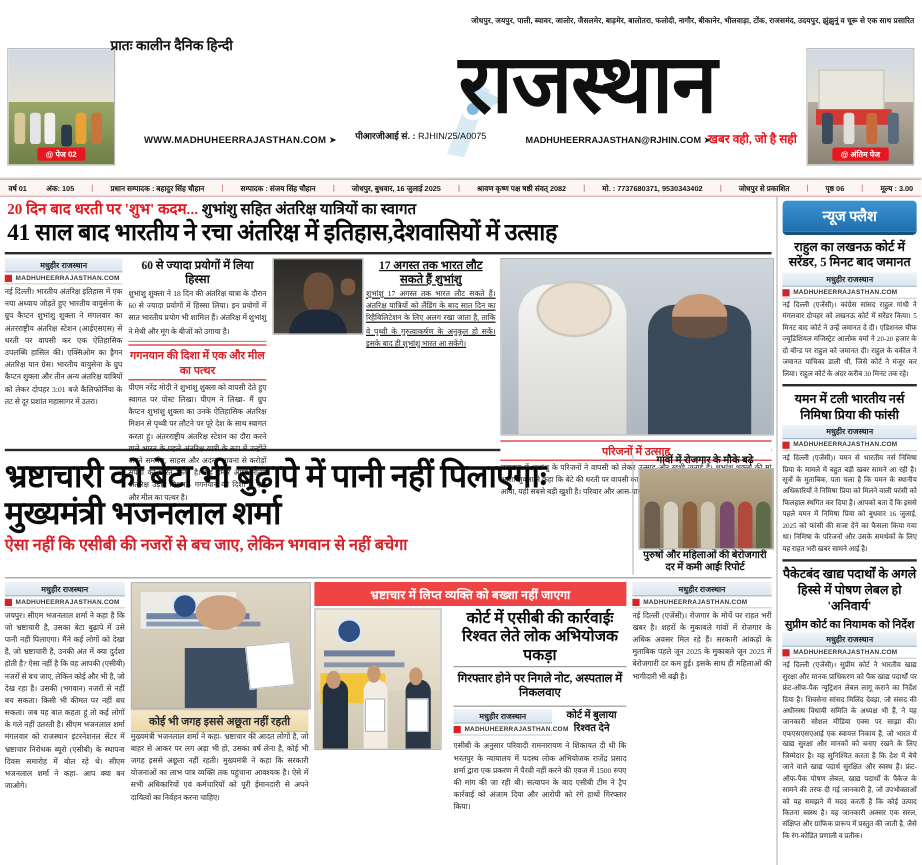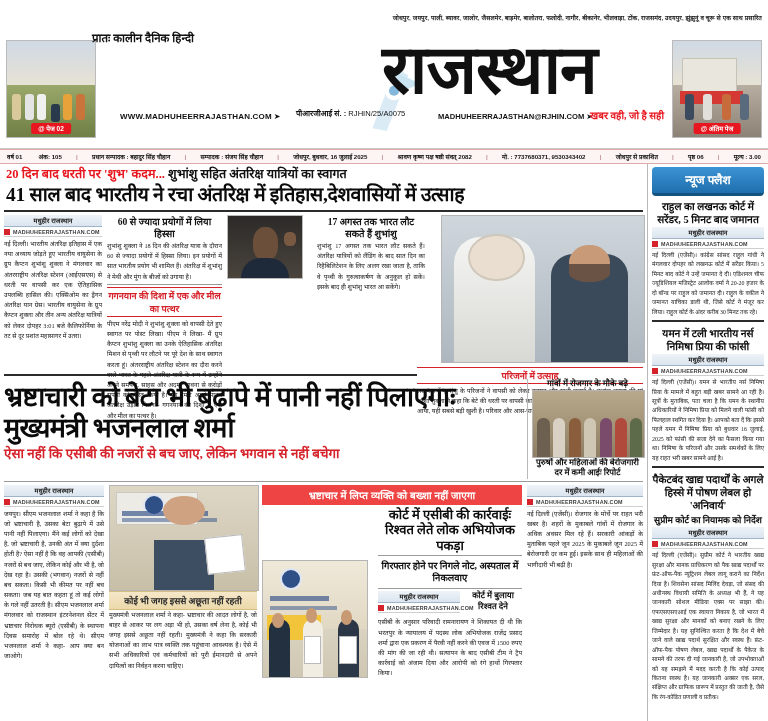--- a/index.html
+++ b/index.html
@@ -368,21 +368,21 @@
 
         <div class="nr-b">
           <div class="subhead-c">60 से ज्यादा प्रयोगों में लिया हिस्सा</div>
           <div class="bodytext">शुभांशु शुक्ला ने 18 दिन की अंतरिक्ष यात्रा के दौरान 60 से ज्यादा प्रयोगों में हिस्सा लिया। इन प्रयोगों में सात भारतीय प्रयोग भी शामिल हैं। अंतरिक्ष में शुभांशु ने मेथी और मूंग के बीजों को उगाया है।</div>
           <div class="rule-thin"></div>
           <div class="redbar-head">गगनयान की दिशा में एक और मील का पत्थर</div>
           <div class="bodytext">पीएम नरेंद्र मोदी ने शुभांशु शुक्ला को वापसी देते हुए स्वागत पर पोस्ट लिखा। पीएम ने लिखा- मैं ग्रुप कैप्टन शुभांशु शुक्ला का उनके ऐतिहासिक अंतरिक्ष मिशन से पृथ्वी पर लौटने पर पूरे देश के साथ स्वागत करता हूं। अंतरराष्ट्रीय अंतरिक्ष स्टेशन का दौरा करने वाले भारत के पहले अंतरिक्ष यात्री के रूप में उन्होंने अपने समर्पण, साहस और अदम्य भावना से करोड़ों सपनों को प्रेरित किया है। यह हमारे अपने मानव अंतरिक्ष उड़ान मिशन - गगनयान की दिशा में एक और मील का पत्थर है।</div>
         </div>
 
         <div class="nr-c">
-          <div style="display:flex;gap:16px;">
+          <div style="display:flex;gap:4px;text-decoration:underline;">
             <div style="width:74px;">
               <div class="mini-photo">
                 <div class="mp-face"></div>
                 <div class="mp-body"></div>
                 <div class="mp-hand"></div>
               </div>
             </div>
             <div style="width:108px;">
               <div class="subhead-c">17 अगस्त तक भारत लौट सकते हैं शुभांशु</div>
               <div class="bodytext">शुभांशु 17 अगस्त तक भारत लौट सकते हैं। अंतरिक्ष यात्रियों को लैंडिंग के बाद सात दिन का रिहैबिलिटेशन के लिए अलग रखा जाता है, ताकि वे पृथ्वी के गुरुत्वाकर्षण के अनुकूल हो सकें। इसके बाद ही शुभांशु भारत आ सकेंगे।</div>
@@ -453,21 +453,21 @@
             <div class="cmp-head"></div>
             <div class="cmp-vest"></div>
             <div class="cmp-cert"></div>
           </div>
           <div class="tan-head">कोई भी जगह इससे अछूता नहीं रहती</div>
           <div class="bodytext">मुख्यमंत्री भजनलाल शर्मा ने कहा- भ्रष्टाचार की आदत लोगों है, जो बाहर से आकर पर लग अड़ा भी हो, उसका वर्ष लेना है, कोई भी जगह इससे अछूता नहीं रहती। मुख्यमंत्री ने कहा कि सरकारी योजनाओं का लाभ पात्र व्यक्ति तक पहुंचाना आवश्यक है। ऐसे में सभी अधिकारियों एवं कर्मचारियों को पूरी ईमानदारी से अपने दायित्वों का निर्वहन करना चाहिए।</div>
         </div>
 
         <div class="lw-c">
           <div class="bluebar">भ्रष्टाचार में लिप्त व्यक्ति को बख्शा नहीं जाएगा</div>
-          <div style="display:flex;gap:12px;margin-top:2px;align-items:flex-end;">
+          <div style="display:flex;gap:12px;margin-top:2px;">
             <div style="width:104px;">
               <div class="acb-photo">
                 <div class="acb-backdrop"></div>
                 <div class="acb-seal"></div>
                 <div class="acb-txt"></div>
                 <div class="acb-txt2"></div>
                 <div class="acb-yellow"></div>
                 <div class="acb-p" style="left:6%;"></div>
                 <div class="acb-h" style="left:9%;top:44%;"></div>
                 <div class="acb-p" style="left:38%;background:#f2ede2;"></div>

